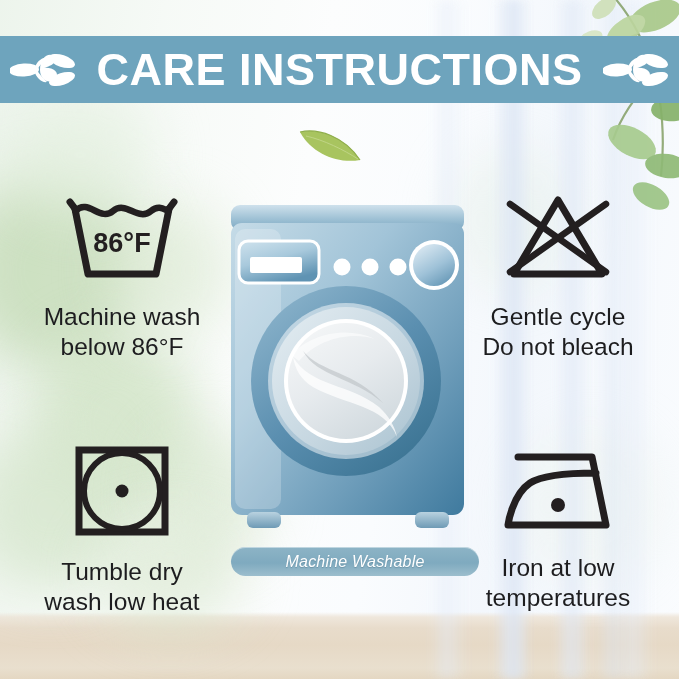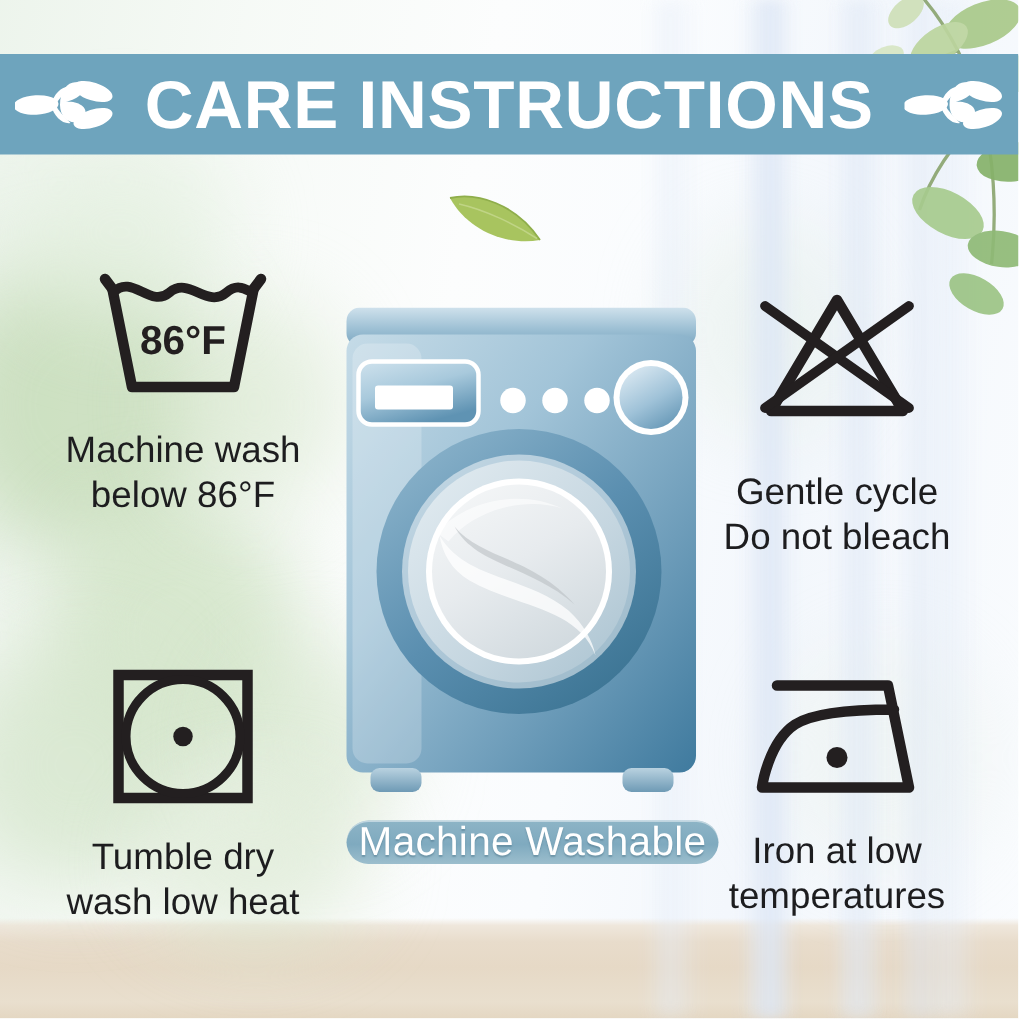--- a/index.html
+++ b/index.html
@@ -111,22 +111,22 @@
   .ornament { width: 66px; height: 44px; flex: none; }
 
   
   .cell {
     position: absolute;
     width: 216px;
     display: flex;
     flex-direction: column;
     align-items: center;
   }
-  .cell-tl { left: 14px;  top: 176px; }
-  .cell-tr { left: 450px; top: 192px; gap: 12px; }
+  .cell-tl { left: 14px;  top: 192px; }
+  .cell-tr { left: 450px; top: 192px; }
   .cell-bl { left: 14px;  top: 443px; }
   .cell-br { left: 450px; top: 443px; }
 
   .care-glyph { display: block; }
   .care-label {
     margin-top: 18px;
     text-align: center;
     color: #1d1d1f;
     font-size: 24.5px;
     line-height: 30px;
@@ -147,24 +147,25 @@
     height: 29px;
     border-radius: 15px;
     background: linear-gradient(to bottom, #8db4c6 0%, #7faabf 55%, #9cbecd 100%);
     box-shadow: inset 0 1px 0 rgba(255,255,255,0.45);
     display: flex;
     align-items: center;
     justify-content: center;
   }
   .badge-text {
     color: #ffffff;
-    font-size: 27px;
+    font-size: 16px;
     letter-spacing: 0.2px;
     font-family: "Liberation Sans", sans-serif;
     text-shadow: 0 1px 1px rgba(70,110,130,0.45);
+    font-style: italic;
   }
 
   
   .float-leaf { position: absolute; left: 296px; top: 120px; width: 68px; height: 46px; }
 </style>
 </head>
 <body>
 
 <div id="stage">
 

